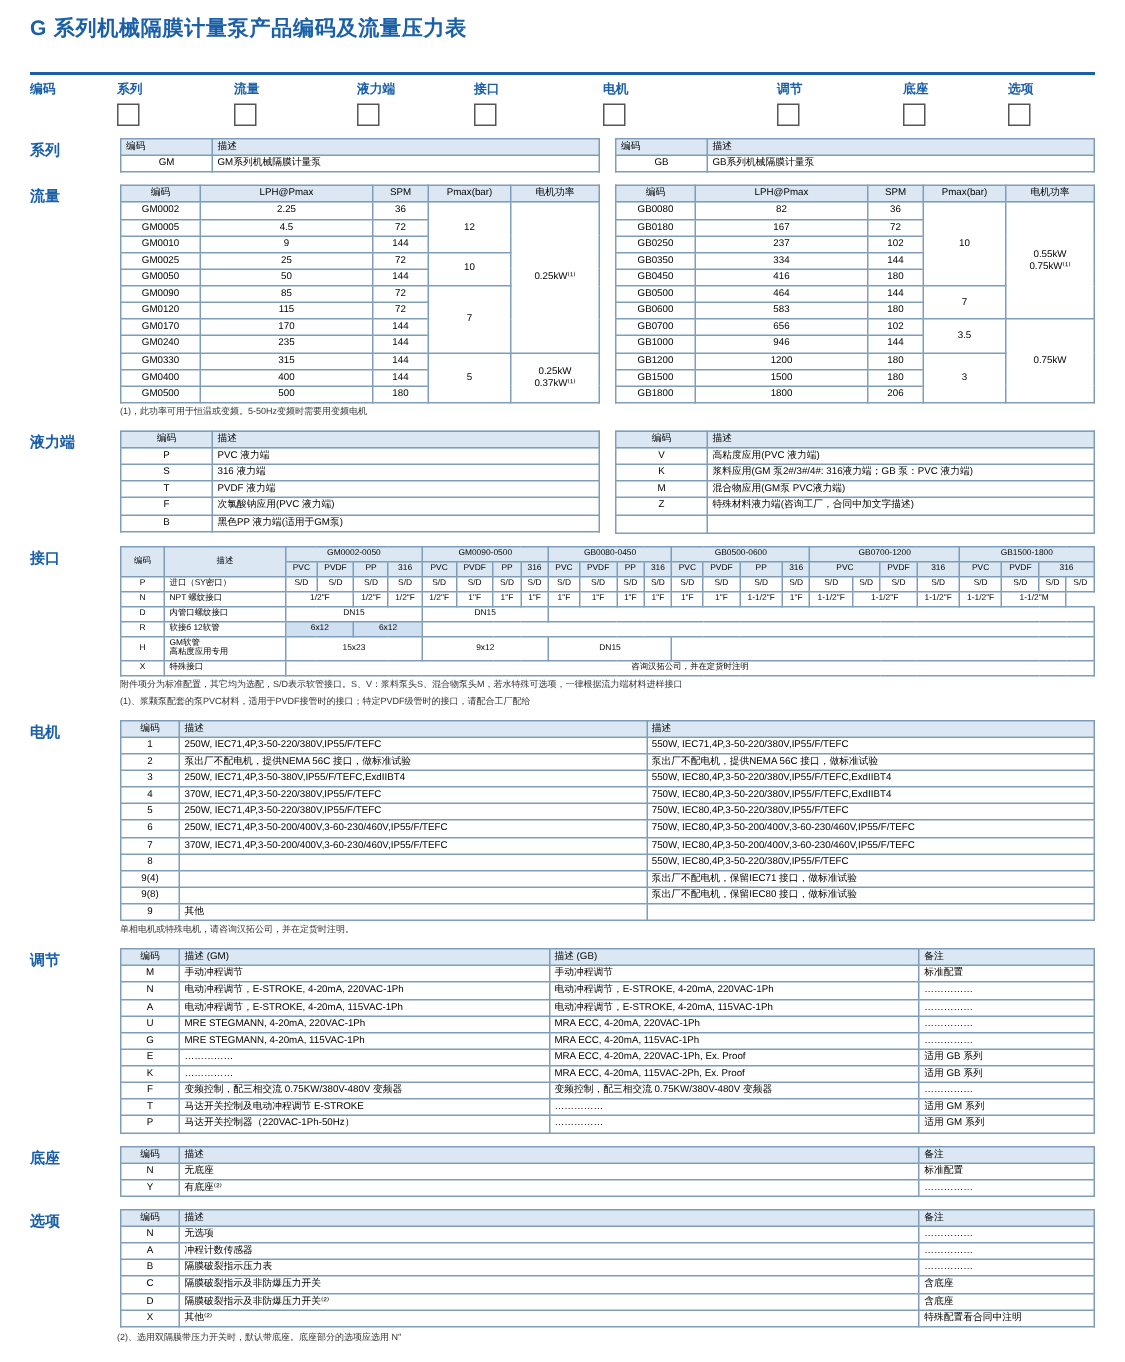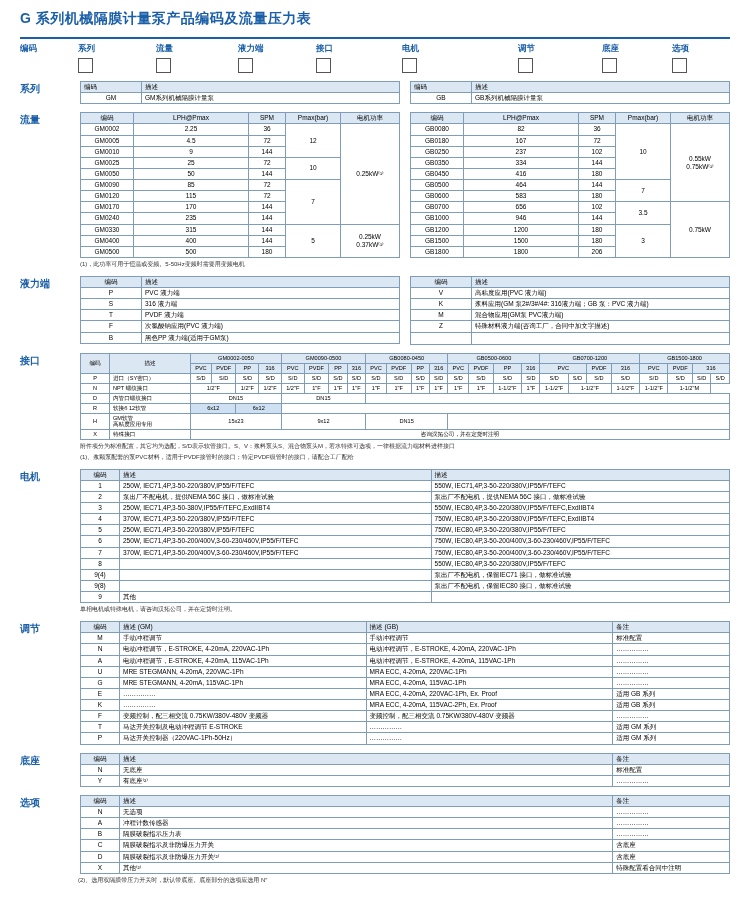--- a/index.html
+++ b/index.html
@@ -1,18 +1,18 @@
 <!DOCTYPE html>
 <html><head>
 <meta charset="utf-8">
 <style>
   html,body{margin:0;padding:0;}
   body{width:750px;height:908px;background:#ffffff;font-family:"Liberation Sans","DejaVu Sans",sans-serif;font-size:7px;color:#000;}
   .page{position:relative;width:750px;height:908px;padding:0;box-sizing:border-box;}
-  .title-bar{margin:10px 20px 0 20px;border-bottom:2px solid #1a5fa8;padding-bottom:9px;}
+  .title-bar{margin:10px 20px 0 20px;border-bottom:2px solid #1a5fa8;padding-bottom:20px;}
   .title-bar .t{font-size:14px;font-weight:bold;color:#1a5fa8;letter-spacing:0.5px;}
   .sec-label{color:#1a5fa8;font-weight:bold;font-size:10px;width:60px;flex:0 0 60px;padding-top:1px;}
   .row{display:flex;margin:0 20px 0 20px;}
   table{border-collapse:collapse;font-size:6.5px;}
   td,th{border:0.6px solid #7f9db9;padding:1px 3px;text-align:left;vertical-align:middle;line-height:1.25;}
   th{background:#dbe7f3;font-weight:normal;}
   .hdr{background:#dbe7f3;}
   .c{text-align:center;}
   .code-col{width:54px;}
   .strip-row{display:flex;margin:4px 20px 0 20px;}

